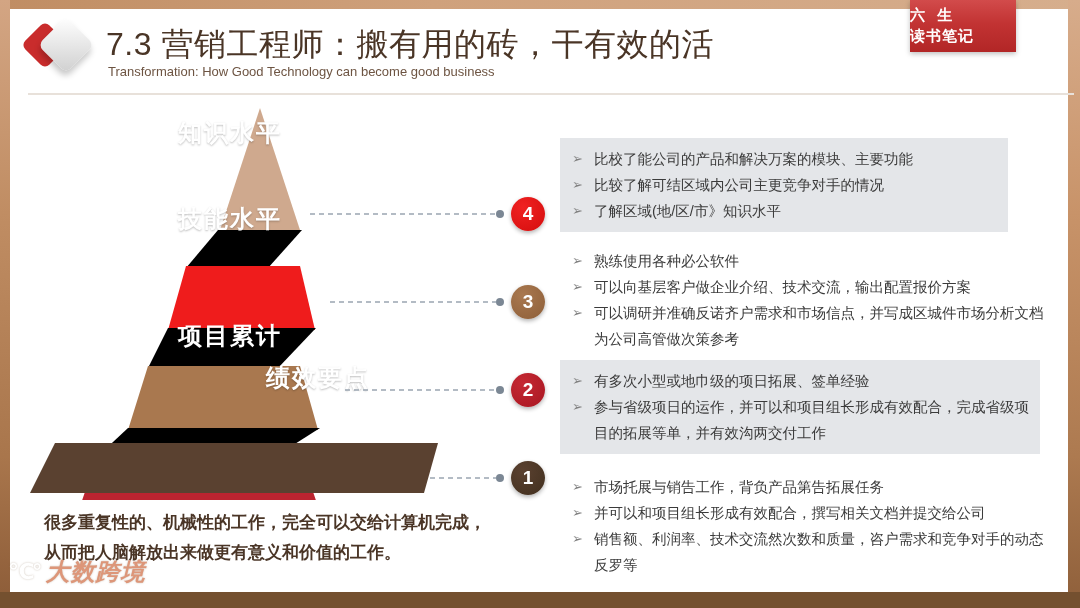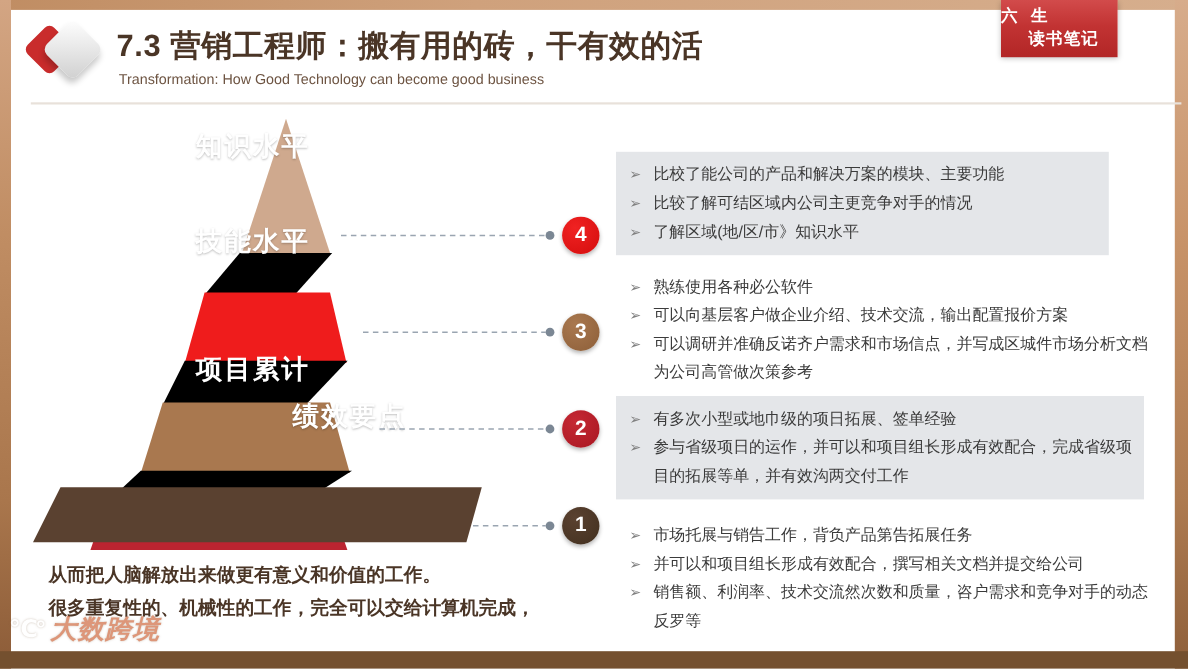--- a/index.html
+++ b/index.html
@@ -50,42 +50,42 @@
   }
   .logo-mark .dia-gray{
     position:absolute;left:18px;top:6px;width:40px;height:40px;
     background:linear-gradient(135deg,#ffffff 0%,#e7e7e7 50%,#cfcfcf 100%);
     transform:rotate(45deg);
     border-radius:7px;
     box-shadow:3px 4px 6px rgba(0,0,0,0.22);
   }
   .title-main{
     position:absolute;left:92px;top:14px;
-    font-size:28px;font-weight:bold;color:#4a3526;
+    font-size:32px;font-weight:normal;color:#4a3526;
     letter-spacing:0.5px;white-space:nowrap;
   }
   .title-sub{
     position:absolute;left:94px;top:55px;
     font-size:13px;color:#6d5442;white-space:nowrap;
   }
   .header-rule{
     position:absolute;left:14px;top:84px;width:1046px;height:2px;
     background:#e8e1da;
   }
 
   
   .badge{
     position:absolute;right:64px;top:0px;width:106px;height:52px;
     background:linear-gradient(180deg,#d24b4b 0%,#c23333 45%,#b22626 100%);
     color:#ffffff;text-align:left;
     box-shadow:0 2px 5px rgba(0,0,0,0.25);
     padding-top:4px;box-sizing:border-box;
   }
   .badge .b1{font-size:15px;font-weight:bold;letter-spacing:4px;line-height:21px;}
-  .badge .b2{font-size:15px;font-weight:bold;letter-spacing:1px;line-height:21px;padding-left:25px;}
+  .badge .b2{font-size:15px;font-weight:bold;letter-spacing:1px;line-height:21px;}
 
   
   .pyramid{
     position:absolute;left:0px;top:100px;width:520px;height:400px;
   }
   .pyr-svg{position:absolute;left:0;top:0;}
   .pyr-label{
     position:absolute;color:#ffffff;font-size:24px;font-weight:bold;
     text-align:center;letter-spacing:2px;
     text-shadow:0 1px 2px rgba(0,0,0,0.25);
@@ -235,22 +235,22 @@
   <div class="dot" style="left:496px;top:298px;"></div>
   <div class="dot" style="left:496px;top:386px;"></div>
   <div class="dot" style="left:496px;top:474px;"></div>
 
   <div class="num num-4">4</div>
   <div class="num num-3">3</div>
   <div class="num num-2">2</div>
   <div class="num num-1">1</div>
 
   <div class="caption">
+    <div>很多重复性的、机械性的工作，完全可以交给计算机完成，</div>
     <div>从而把人脑解放出来做更有意义和价值的工作。</div>
-    <div>很多重复性的、机械性的工作，完全可以交给计算机完成，</div>
   </div>
 
   <div class="blocks">
 
     <div class="block shaded blk-1">
       <div class="bullet-row">
         <span class="bullet-mark">➢</span>
         <span class="bullet-text">比校了能公司的产品和解决万案的模块、主要功能</span>
       </div>
       <div class="bullet-row">

